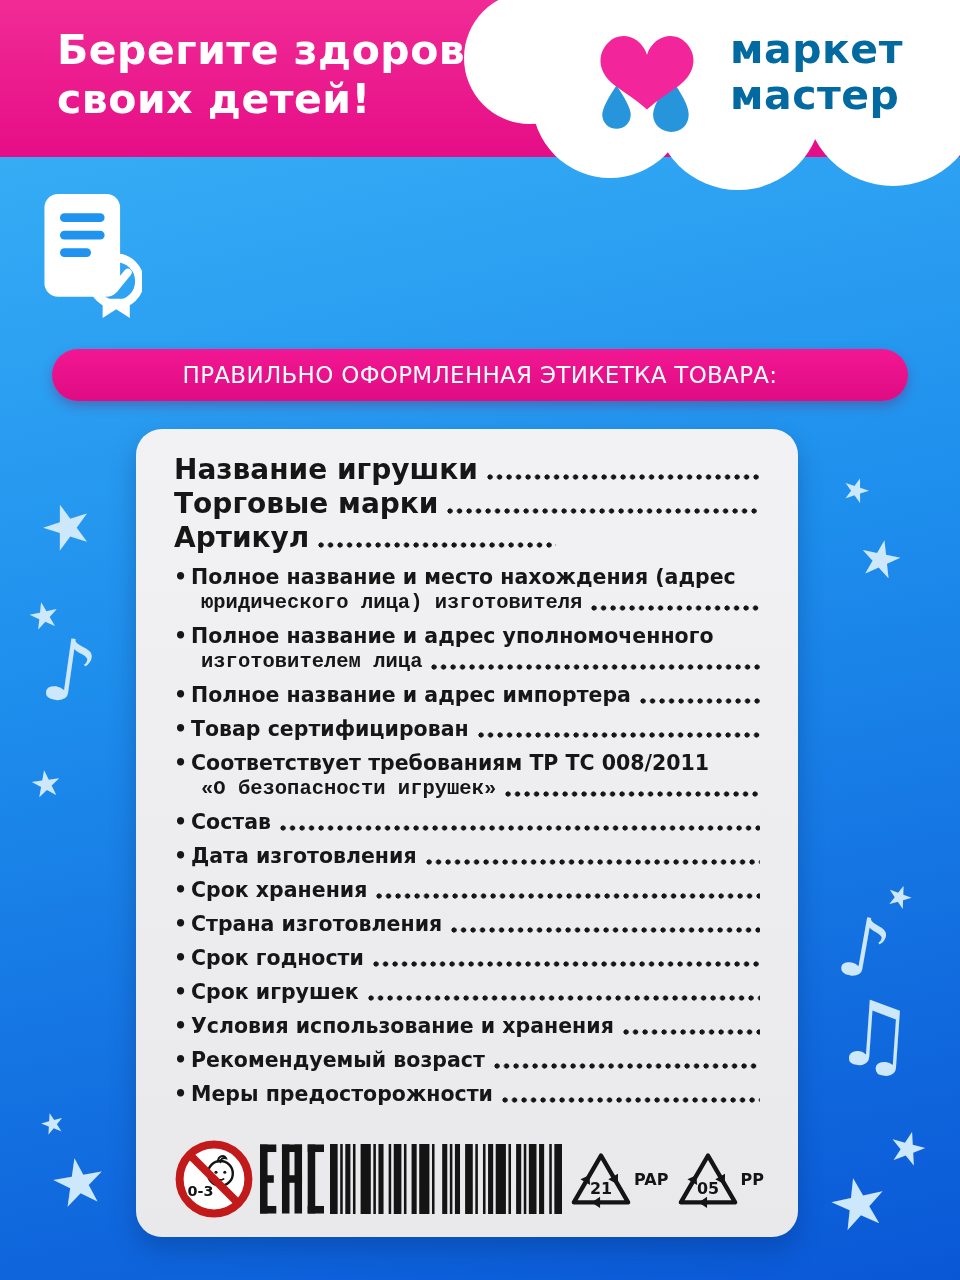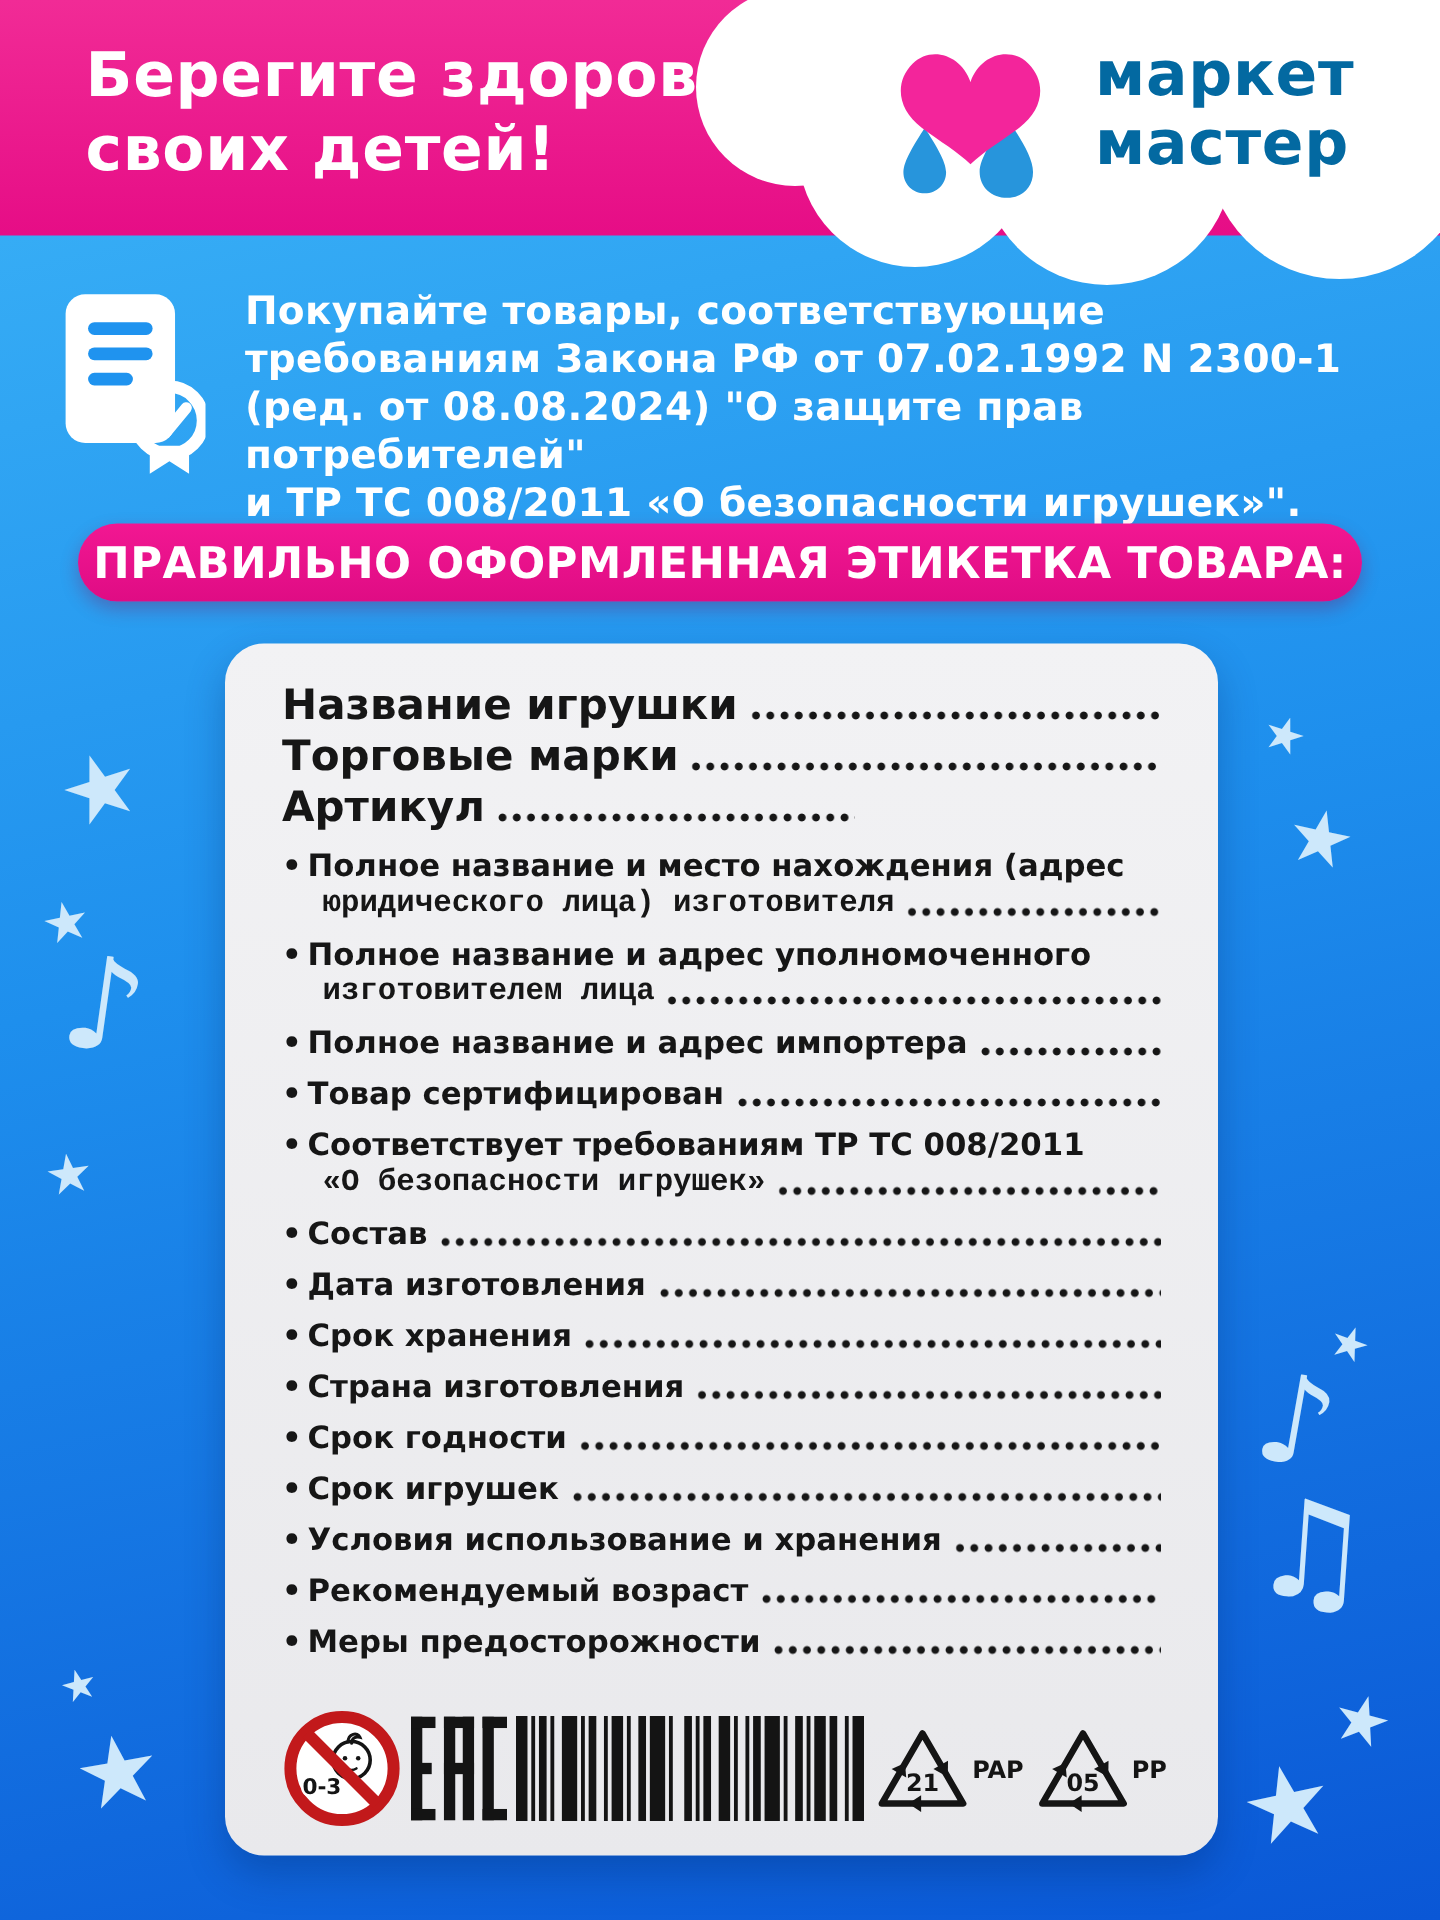--- a/index.html
+++ b/index.html
@@ -24,24 +24,24 @@
   
   .intro{position:absolute;left:40px;top:192px;width:882px;display:flex;gap:26px;}
   .intro-text{color:#fff;font-weight:bold;font-size:26px;line-height:1.235;letter-spacing:.2px;}
   .intro-text span{display:block;}
 
   
   .banner{position:absolute;left:52px;top:349px;width:856px;height:52px;border-radius:28px;
           background:linear-gradient(180deg,#F21792,#DF0C84);
           box-shadow:0 5px 12px rgba(140,0,70,.30);
           display:flex;align-items:center;justify-content:center;}
-  .banner span{color:#fff;font-weight:bold;font-size:29px;letter-spacing:.3px;white-space:nowrap;}
-
-  
-  .card{position:absolute;left:150px;top:429px;width:662px;height:808px;border-radius:26px;
+  .banner span{color:#fff;font-weight:normal;font-size:23px;letter-spacing:.3px;white-space:nowrap;}
+
+  
+  .card{position:absolute;left:136px;top:429px;width:662px;height:808px;border-radius:26px;
         background:linear-gradient(180deg,#F2F2F4,#E9E9EC);
         box-shadow:0 12px 26px rgba(3,40,110,.32);
         box-sizing:border-box;padding:24px 36px 0 38px;color:#161616;}
   .frow{display:flex;align-items:flex-end;font-size:28px;font-weight:bold;line-height:34px;}
   .frow .dots{margin-bottom:7px;}
   .items{margin-top:10px;}
   .item{display:flex;margin-bottom:9px;font-size:20.5px;font-weight:bold;line-height:25px;}
   .bullet{flex:0 0 17px;}
   .bullet::before{content:"•";}
   .itext{flex:1;min-width:0;}
@@ -101,26 +101,20 @@
   <div class="intro">
     <svg width="102" height="128" viewBox="0 0 104 132" aria-hidden="true">
       <rect x="4" y="2" width="78" height="106" rx="14" fill="#fff"></rect>
       <rect x="20" y="22" width="46" height="9" rx="4.5" fill="#1F93EF"></rect>
       <rect x="20" y="40" width="46" height="9" rx="4.5" fill="#1F93EF"></rect>
       <rect x="20" y="58" width="32" height="9" rx="4.5" fill="#1F93EF"></rect>
       <path d="M64,110 L64,130 L78,121 L92,130 L92,110 Z" fill="#fff"></path>
       <circle cx="78" cy="92" r="24" fill="none" stroke="#fff" stroke-width="9"></circle>
       <polyline points="68,92 76,100 90,83" fill="none" stroke="#fff" stroke-width="8" stroke-linecap="round" stroke-linejoin="round"></polyline>
     </svg>
-    <div class="intro-text">
-      <span>Покупайте товары, соответствующие</span>
-      <span>требованиям Закона РФ от 07.02.1992 N 2300-1</span>
-      <span>(ред. от 08.08.2024) "О защите прав потребителей"</span>
-      <span>и ТР ТС 008/2011 «О безопасности игрушек»".</span>
-    </div>
   </div>
 
   <div class="banner">
     <span>ПРАВИЛЬНО ОФОРМЛЕННАЯ ЭТИКЕТКА ТОВАРА:</span>
   </div>
 
   <div class="card">
     <div id="fields">
         <div class="frow">
           <span>Название игрушки</span>

